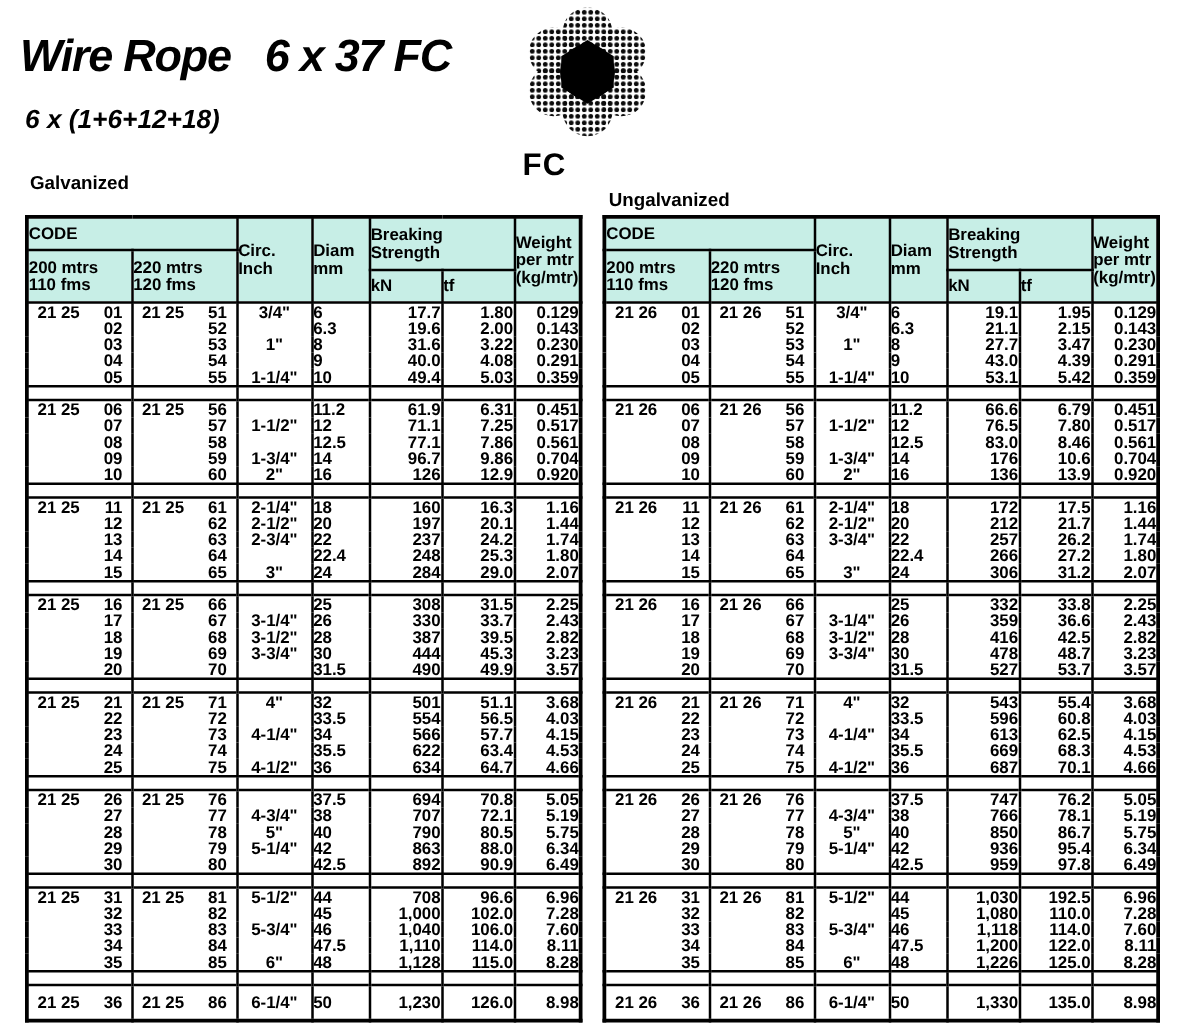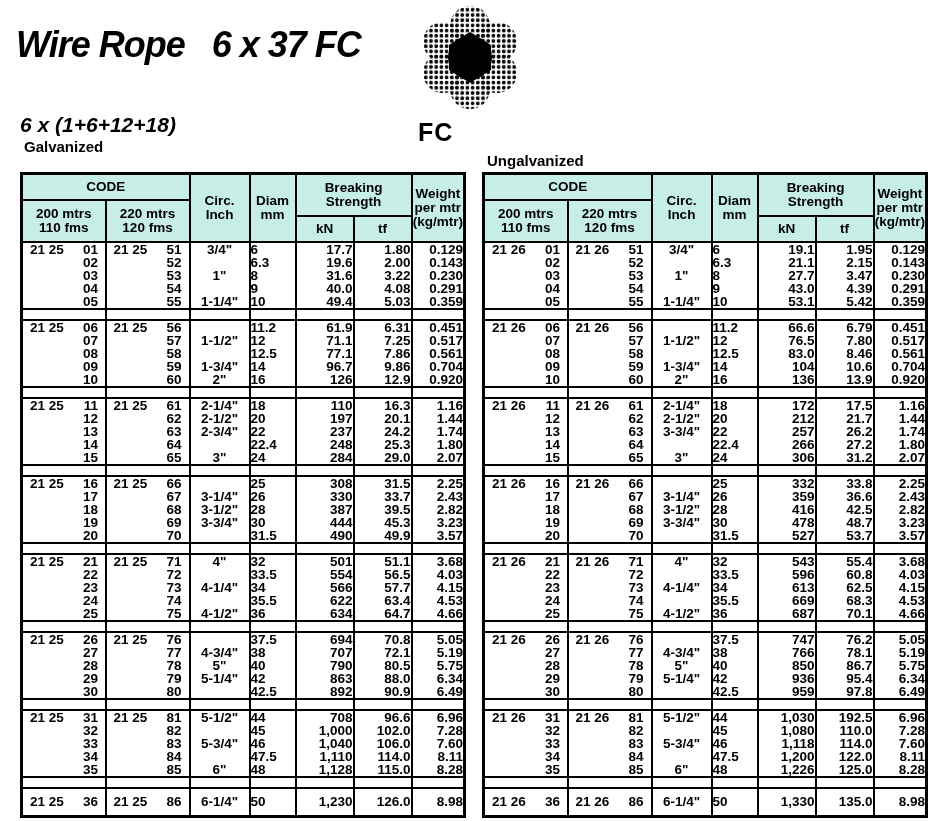--- a/index.html
+++ b/index.html
@@ -8,21 +8,21 @@
     font-family:"Liberation Sans", sans-serif;color:#000;
     -webkit-font-smoothing:antialiased;
   }
   .page-title{
     position:absolute;left:16px;top:24px;
     font-size:36px;font-weight:bold;font-style:italic;
     letter-spacing:-1px;white-space:pre;
   }
   .page-subtitle{
     position:absolute;left:20px;top:84px;
-    font-size:21px;font-weight:bold;font-style:italic;white-space:pre;margin-top:29px;
+    font-size:21px;font-weight:bold;font-style:italic;white-space:pre;
   }
   .rope-icon{position:absolute;left:418px;top:2px;}
   .rope-icon-label{
     position:absolute;left:418px;top:118px;width:104px;
     font-size:25px;font-weight:600;letter-spacing:1px;
   }
   .table-label{position:absolute;font-size:15px;font-weight:bold;}
   .table-label.galv{left:24px;top:138px;}
   .table-label.ungalv{left:487px;top:152px;}
   .table-wrap{position:absolute;top:172px;}
@@ -30,21 +30,21 @@
   .table-wrap.right{left:482px;}
   table.spec{
     border-collapse:collapse;table-layout:fixed;width:443px;
     border:3px solid #000;
   }
   table.spec th, table.spec td{
     border:2px solid #000;padding:0;margin:0;
     font-weight:bold;overflow:hidden;
   }
   table.spec thead th{
-    background:#c7eee6;text-align:center;vertical-align:middle;
+    background:#c7eee6;text-align:left;vertical-align:middle;
     font-size:13.5px;line-height:14px;white-space:pre-line;
   }
   tr.h1{height:26px;} tr.h2{height:16px;} tr.h3{height:26px;}
   tbody.block td{
     height:13px;font-size:13.5px;line-height:13px;vertical-align:middle;
     border-top:none;border-bottom:none;
   }
   tbody.block tr:first-child td{border-top:2px solid #000;}
   tbody.block tr:last-child td{border-bottom:2px solid #000;}
   tbody.block.single td{height:26px;}
@@ -235,21 +235,21 @@
           <td></td>
           <td></td>
         </tr>
       </tbody>
       <tbody class="block">
         <tr>
           <td class="code"><span class="cpre">21 25</span><span class="csuf">11</span></td>
           <td class="code"><span class="cpre">21 25</span><span class="csuf">61</span></td>
           <td class="circ">2-1/4"</td>
           <td class="diam">18</td>
-          <td class="kn">110</td>
+          <td class="kn">160</td>
           <td class="tf">16.3</td>
           <td class="wt">1.16</td>
         </tr>
         <tr>
           <td class="code"><span class="cpre"></span><span class="csuf">12</span></td>
           <td class="code"><span class="cpre"></span><span class="csuf">62</span></td>
           <td class="circ">2-1/2"</td>
           <td class="diam">20</td>
           <td class="kn">197</td>
           <td class="tf">20.1</td>
@@ -659,21 +659,21 @@
           <td class="diam">12.5</td>
           <td class="kn">83.0</td>
           <td class="tf">8.46</td>
           <td class="wt">0.561</td>
         </tr>
         <tr>
           <td class="code"><span class="cpre"></span><span class="csuf">09</span></td>
           <td class="code"><span class="cpre"></span><span class="csuf">59</span></td>
           <td class="circ">1-3/4"</td>
           <td class="diam">14</td>
-          <td class="kn">104</td>
+          <td class="kn">176</td>
           <td class="tf">10.6</td>
           <td class="wt">0.704</td>
         </tr>
         <tr>
           <td class="code"><span class="cpre"></span><span class="csuf">10</span></td>
           <td class="code"><span class="cpre"></span><span class="csuf">60</span></td>
           <td class="circ">2"</td>
           <td class="diam">16</td>
           <td class="kn">136</td>
           <td class="tf">13.9</td>

